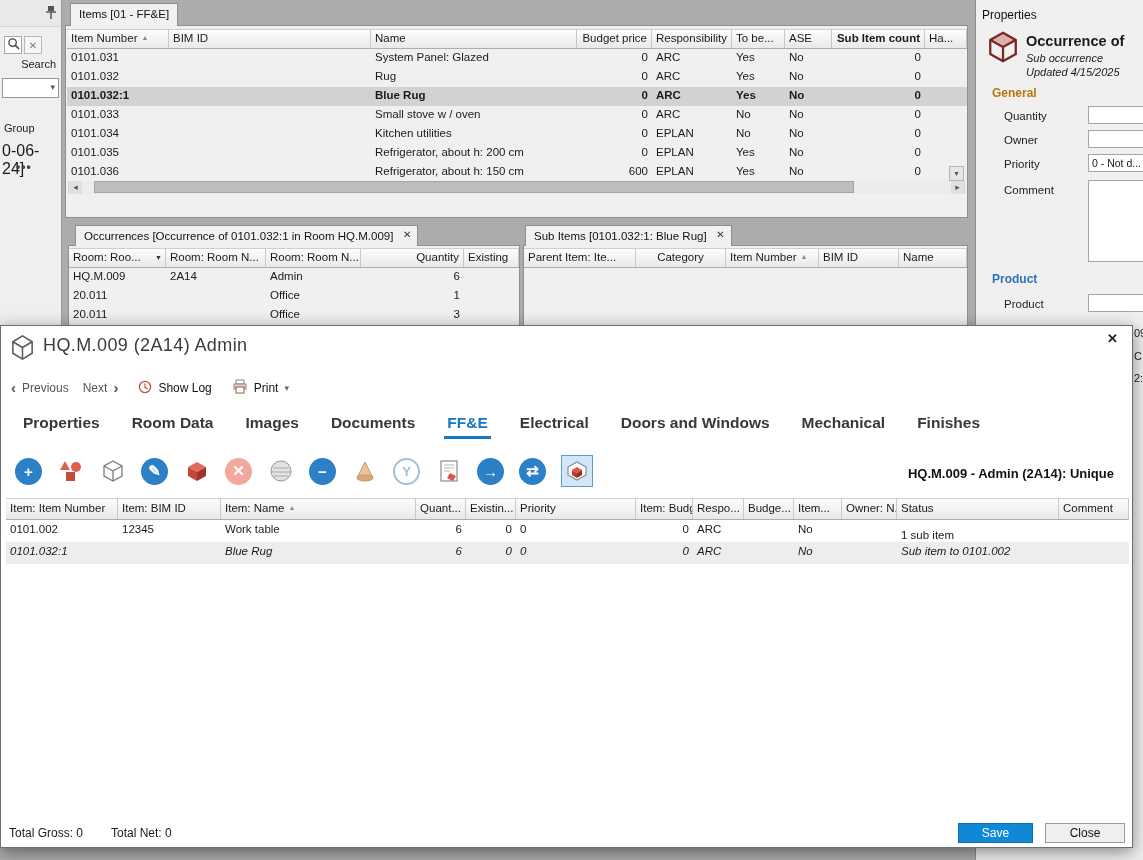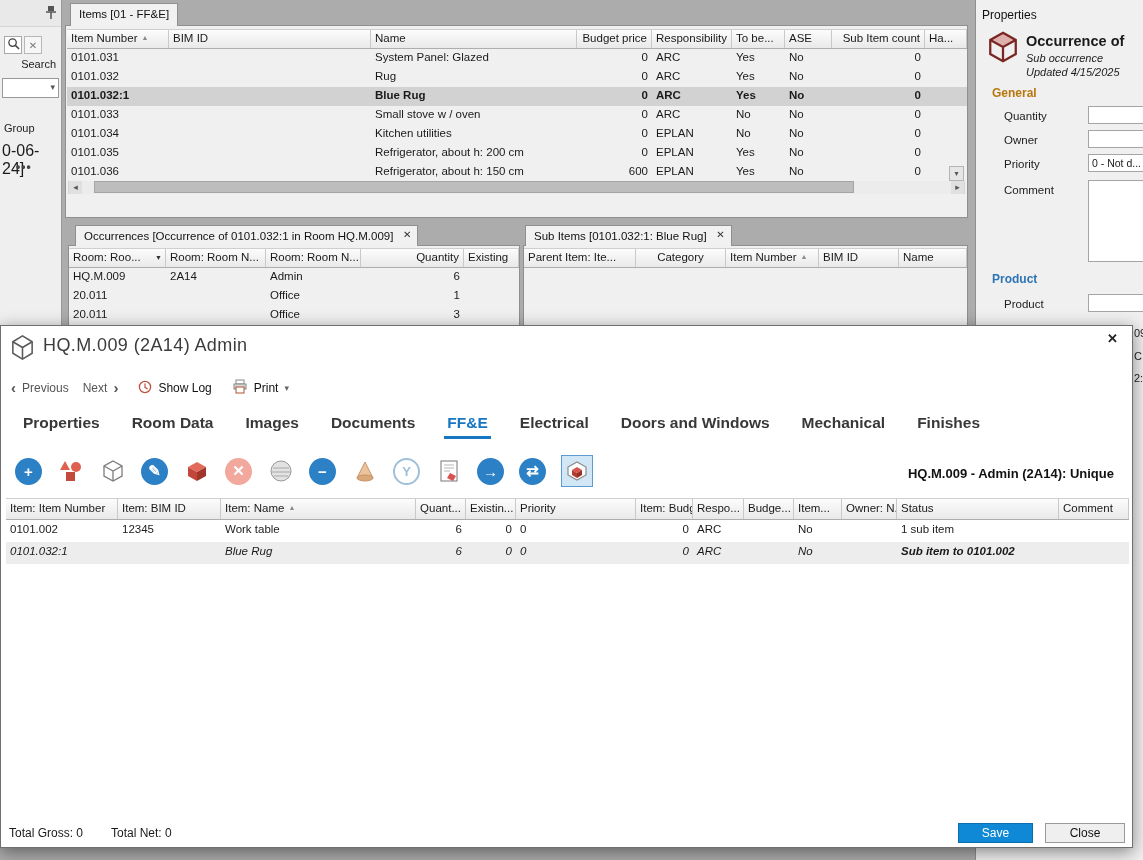--- a/index.html
+++ b/index.html
@@ -141,21 +141,21 @@
   <div class="panel items-panel">
     <div class="dtable">
         <div class="t-head">
           <div class="t-hcell" style="width: 102px;"><span>Item Number</span><span class="sort">▲</span></div>
           <div class="t-hcell" style="width: 202px;"><span>BIM ID</span></div>
           <div class="t-hcell" style="width: 206px;"><span>Name</span></div>
           <div class="t-hcell" style="width: 75px; text-align: right;"><span>Budget price</span></div>
           <div class="t-hcell" style="width: 80px;"><span>Responsibility</span></div>
           <div class="t-hcell" style="width: 53px;"><span>To be...</span></div>
           <div class="t-hcell" style="width: 47px;"><span>ASE</span></div>
-          <div class="t-hcell" style="width: 93px; text-align: right;"><span>Sub Item count</span></div>
+          <div class="t-hcell" style="width: 93px; text-align: right; font-weight: bold;"><span>Sub Item count</span></div>
           <div class="t-hcell" style="width: 42px;"><span>Ha...</span></div>
         </div>
         <div class="t-row">
           <div class="t-cell" style="width: 102px;">0101.031</div>
           <div class="t-cell" style="width: 202px;"></div>
           <div class="t-cell" style="width: 206px;">System Panel: Glazed</div>
           <div class="t-cell" style="width: 75px; text-align: right;">0</div>
           <div class="t-cell" style="width: 80px;">ARC</div>
           <div class="t-cell" style="width: 53px;">Yes</div>
           <div class="t-cell" style="width: 47px;">No</div>
@@ -463,36 +463,36 @@
           <div class="t-cell" style="width: 103px;">12345</div>
           <div class="t-cell" style="width: 195px;">Work table</div>
           <div class="t-cell" style="width: 50px; text-align: right;">6</div>
           <div class="t-cell" style="width: 50px; text-align: right;">0</div>
           <div class="t-cell" style="width: 120px;">0</div>
           <div class="t-cell" style="width: 57px; text-align: right;">0</div>
           <div class="t-cell" style="width: 51px;">ARC</div>
           <div class="t-cell" style="width: 50px;"></div>
           <div class="t-cell" style="width: 48px;">No</div>
           <div class="t-cell" style="width: 55px;"></div>
-          <div class="t-cell" style="width: 162px;">1 sub item</div>
+          <div class="t-cell" style="width: 162px; margin-top: 6px;">1 sub item</div>
           <div class="t-cell" style="width: 70px;"></div>
         </div>
         <div class="t-row ital shade">
           <div class="t-cell" style="width: 112px;">0101.032:1</div>
           <div class="t-cell" style="width: 103px;"></div>
           <div class="t-cell" style="width: 195px;">Blue Rug</div>
           <div class="t-cell" style="width: 50px; text-align: right;">6</div>
           <div class="t-cell" style="width: 50px; text-align: right;">0</div>
           <div class="t-cell" style="width: 120px;">0</div>
           <div class="t-cell" style="width: 57px; text-align: right;">0</div>
           <div class="t-cell" style="width: 51px;">ARC</div>
           <div class="t-cell" style="width: 50px;"></div>
           <div class="t-cell" style="width: 48px;">No</div>
           <div class="t-cell" style="width: 55px;"></div>
-          <div class="t-cell" style="width: 162px; font-weight: bold;">Sub item to 0101.002</div>
+          <div class="t-cell" style="width: 162px;">Sub item to 0101.002</div>
           <div class="t-cell" style="width: 70px;"></div>
         </div>
       </div>
 
     <div class="tg">Total Gross: 0</div>
     <div class="tn">Total Net: 0</div>
     <button class="save">Save</button>
     <button class="closeb">Close</button>
   </div>
 

